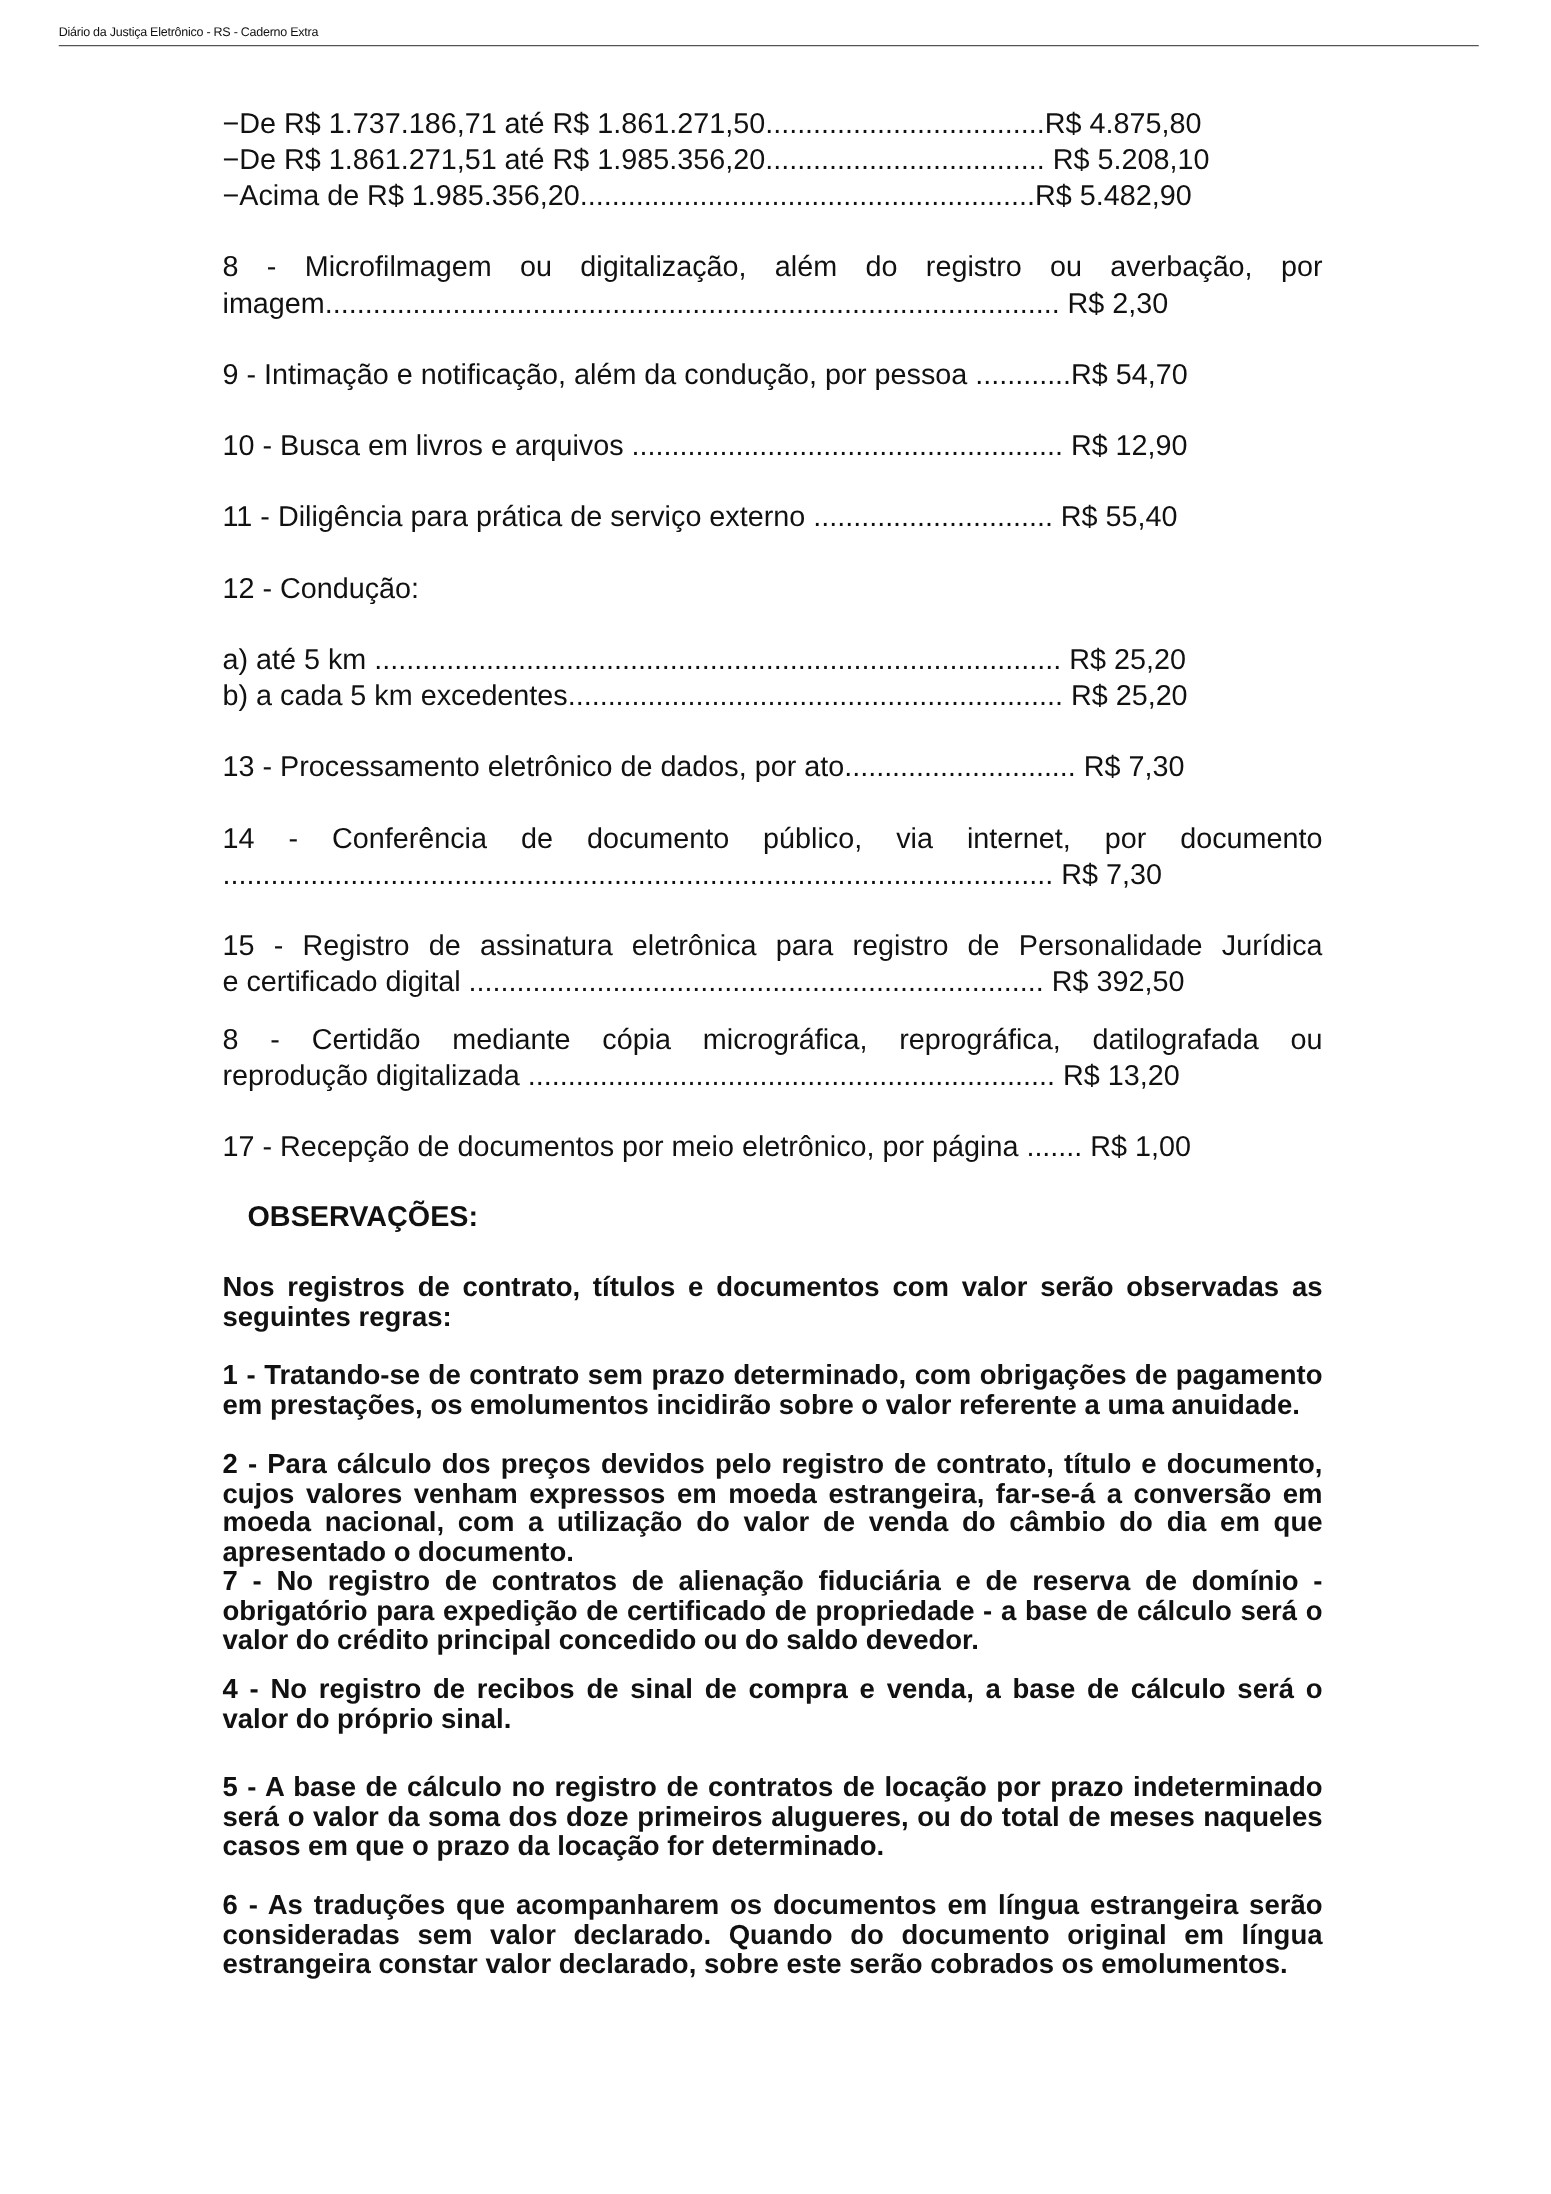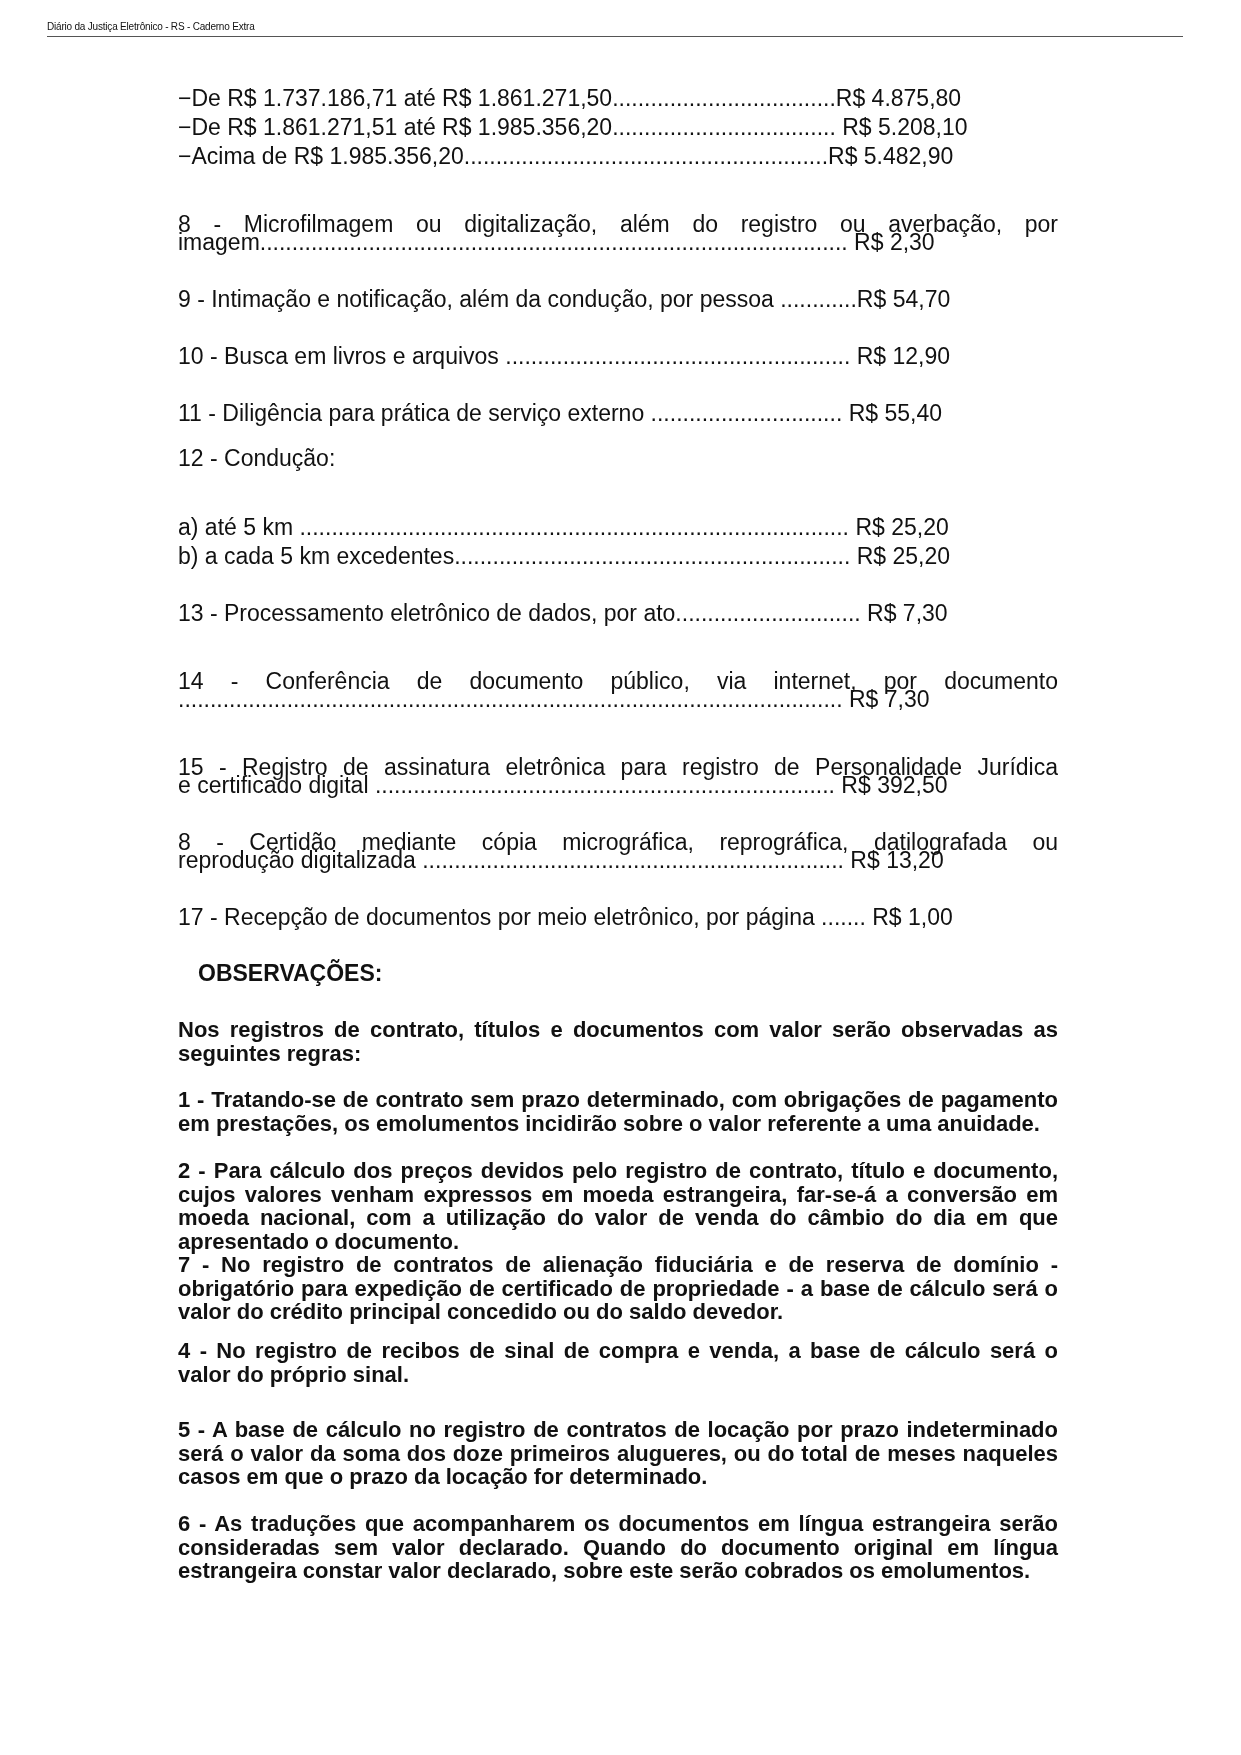--- a/index.html
+++ b/index.html
@@ -7,21 +7,21 @@
          font-family: "Liberation Sans", sans-serif; color: #111; }
   .header { position: absolute; left: 47px; top: 18px; width: 1136px; height: 18px;
             border-bottom: 1px solid #555; font-size: 10px; line-height: 18px;
             letter-spacing: -0.2px; }
   .header .left { position: absolute; left: 0; top: 0; }
   .header .right { position: absolute; right: 0; top: 0; }
   .header .page { margin-left: 18px; }
 
   .content { position: absolute; left: 178px; top: 0; width: 880px; }
   .big { font-size: 23px; line-height: 29px; position: absolute; left: 0; width: 880px; white-space: nowrap; }
-  .just { white-space: normal; text-align: justify; text-align-last: left; margin-top: 11px; }
+  .just { white-space: normal; text-align: justify; text-align-last: left; }
   .heading { font-size: 23px; font-weight: bold; position: absolute; left: 0; margin-left: 20px; }
   .small { font-size: 22px; line-height: 23.5px; position: absolute; left: 0; width: 880px;
            text-align: justify; font-weight: bold; }
 </style>
 </head>
 <body>
 
 <div class="header">
   <span class="left">Diário da Justiça Eletrônico - RS - Caderno Extra</span>
 </div>
@@ -30,21 +30,21 @@
   <div class="big" style="top:84px">−De R$ 1.737.186,71 até R$ 1.861.271,50...................................R$ 4.875,80</div>
   <div class="big" style="top:113px">−De R$ 1.861.271,51 até R$ 1.985.356,20................................... R$ 5.208,10</div>
   <div class="big" style="top:142px">−Acima de R$ 1.985.356,20.........................................................R$ 5.482,90</div>
 
   <div class="big just" style="top:199px; height:29px; overflow:hidden; text-align-last: justify;">8 - Microfilmagem ou digitalização, além do registro ou averbação, por</div>
   <div class="big" style="top:228px">imagem............................................................................................ R$ 2,30</div>
 
   <div class="big" style="top:285px">9 - Intimação e notificação, além da condução, por pessoa ............R$ 54,70</div>
   <div class="big" style="top:342px">10 - Busca em livros e arquivos ...................................................... R$ 12,90</div>
   <div class="big" style="top:399px">11 - Diligência para prática de serviço externo .............................. R$ 55,40</div>
-  <div class="big" style="top:444px">12 - Condução:</div>
+  <div class="big" style="top:456px">12 - Condução:</div>
   <div class="big" style="top:513px">a) até 5 km ...................................................................................... R$ 25,20</div>
   <div class="big" style="top:542px">b) a cada 5 km excedentes.............................................................. R$ 25,20</div>
   <div class="big" style="top:599px">13 - Processamento eletrônico de dados, por ato............................. R$ 7,30</div>
 
   <div class="big just" style="top:656px; height:29px; overflow:hidden; text-align-last: justify;">14 - Conferência de documento público, via internet, por documento</div>
   <div class="big" style="top:685px">........................................................................................................ R$ 7,30</div>
 
   <div class="big just" style="top:742px; height:29px; overflow:hidden; text-align-last: justify;">15 - Registro de assinatura eletrônica para registro de Personalidade Jurídica</div>
   <div class="big" style="top:771px">e certificado digital ........................................................................ R$ 392,50</div>
 

